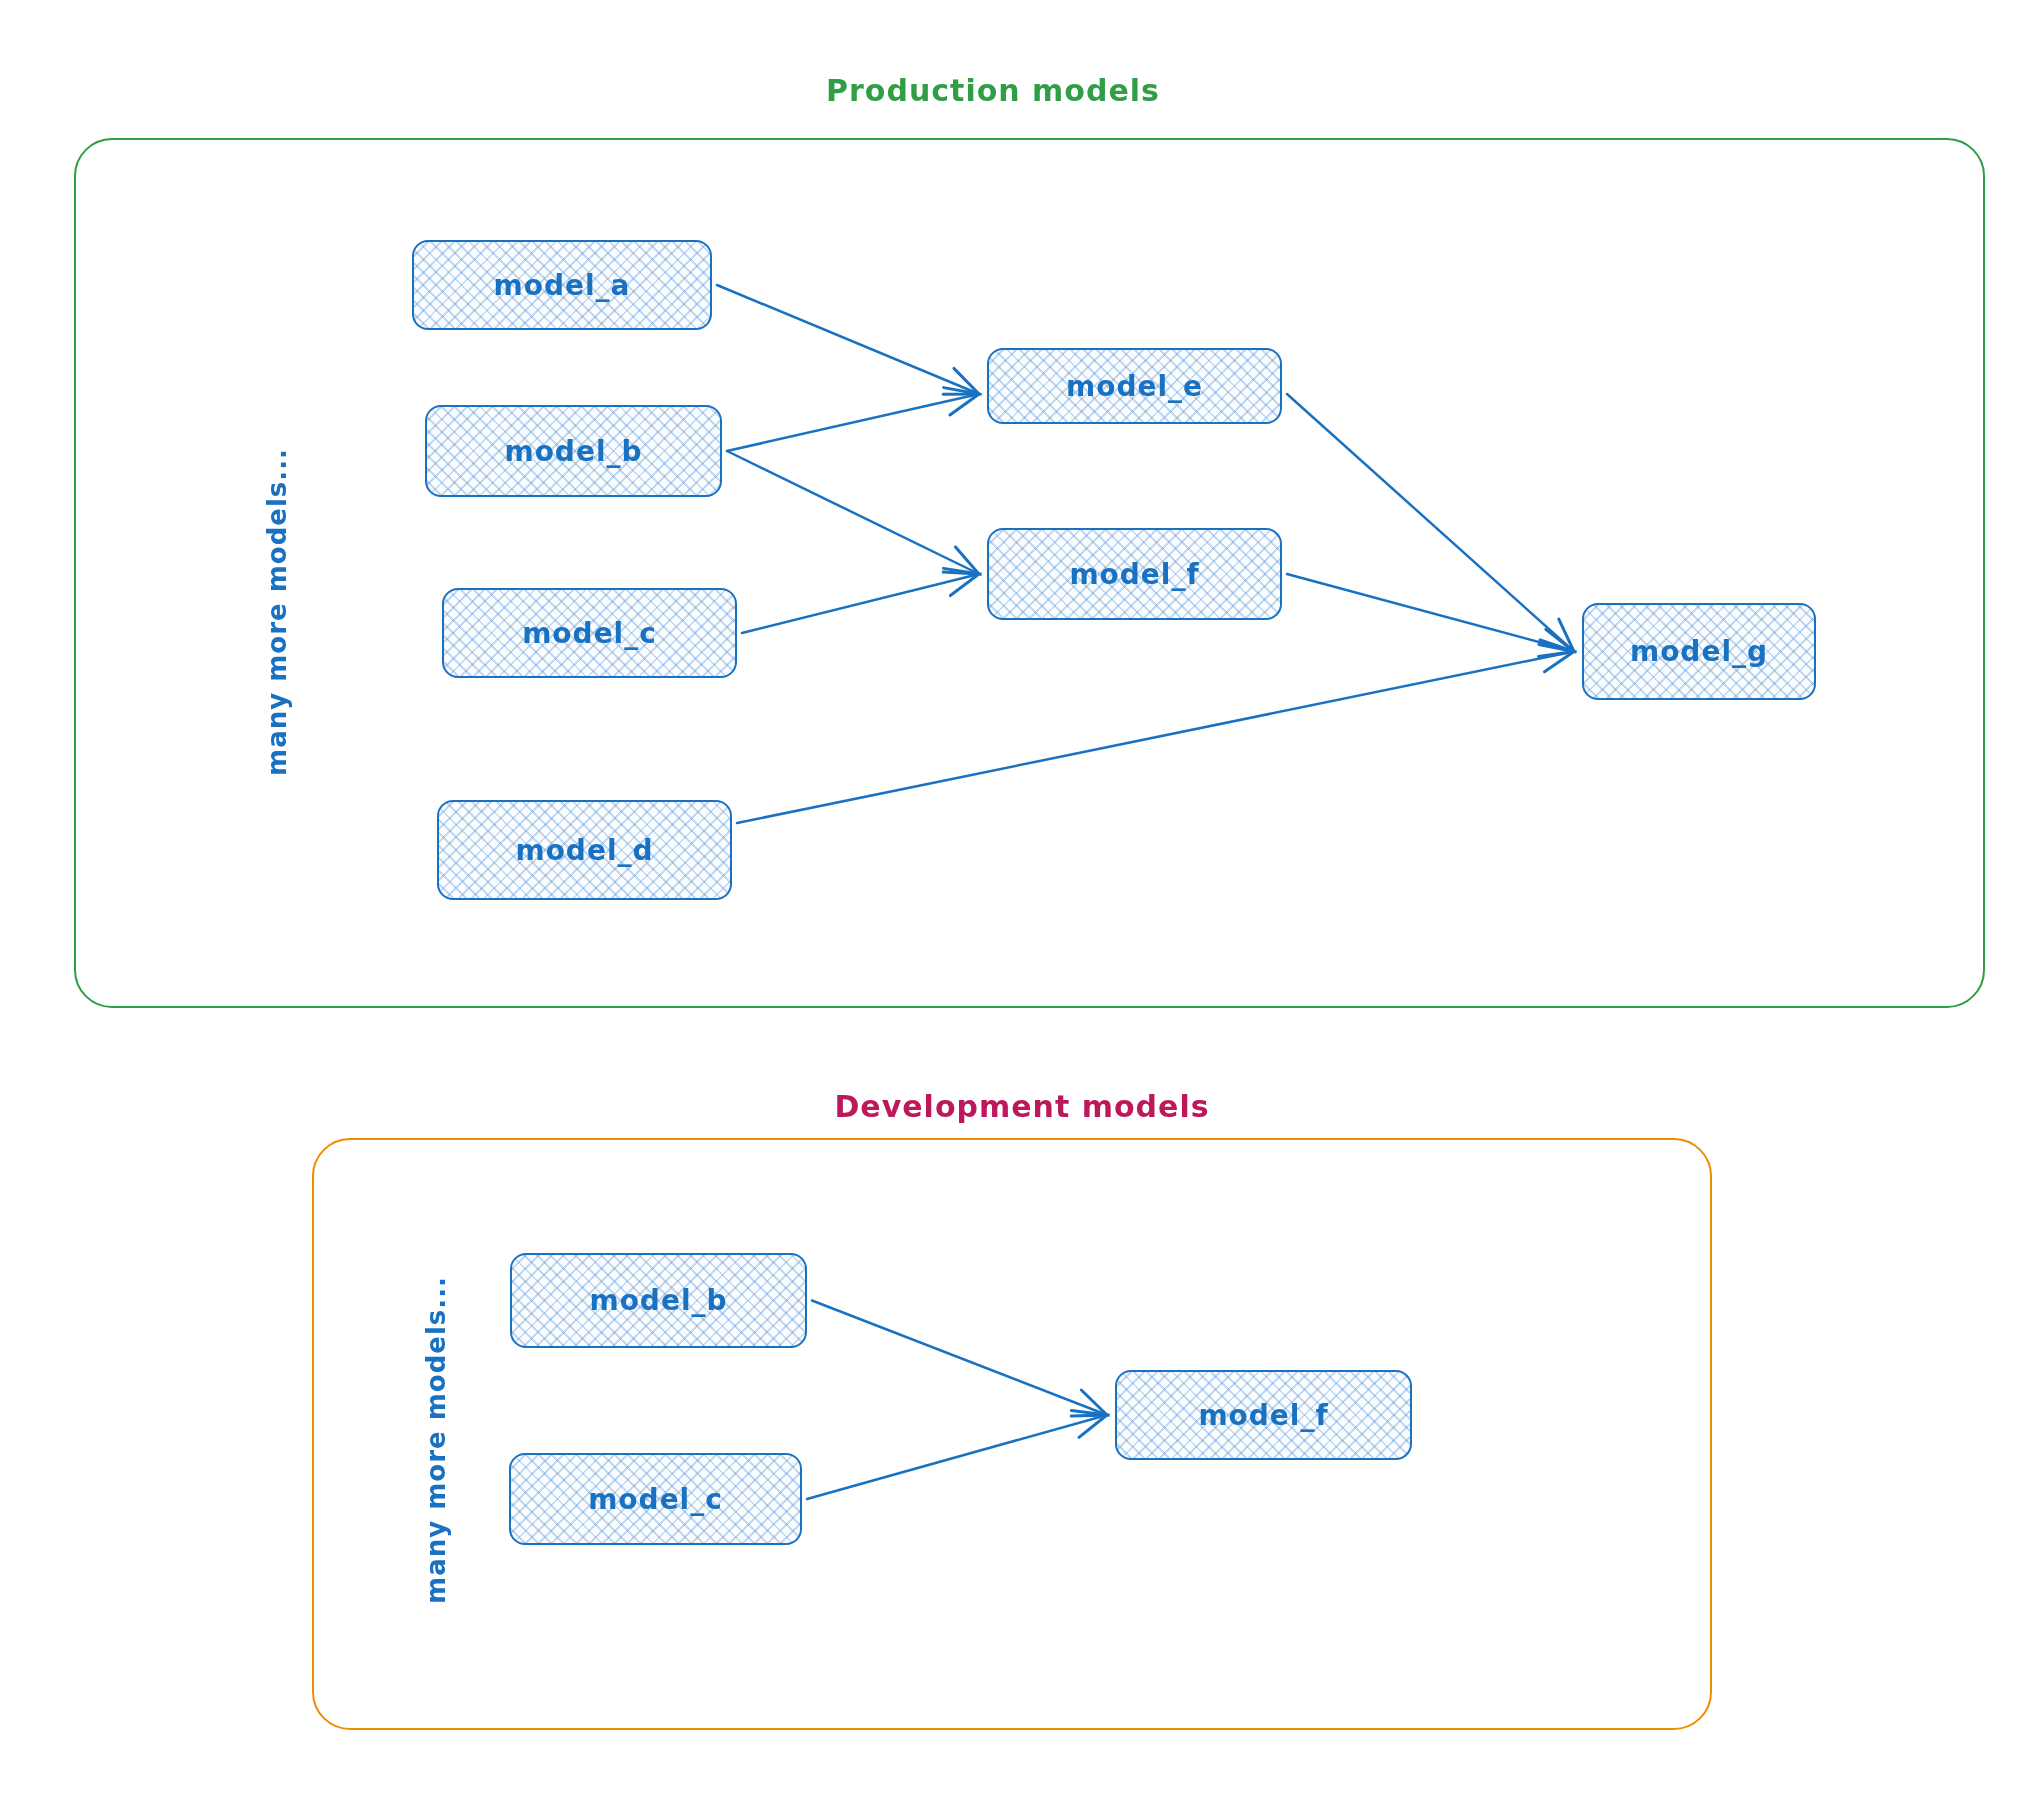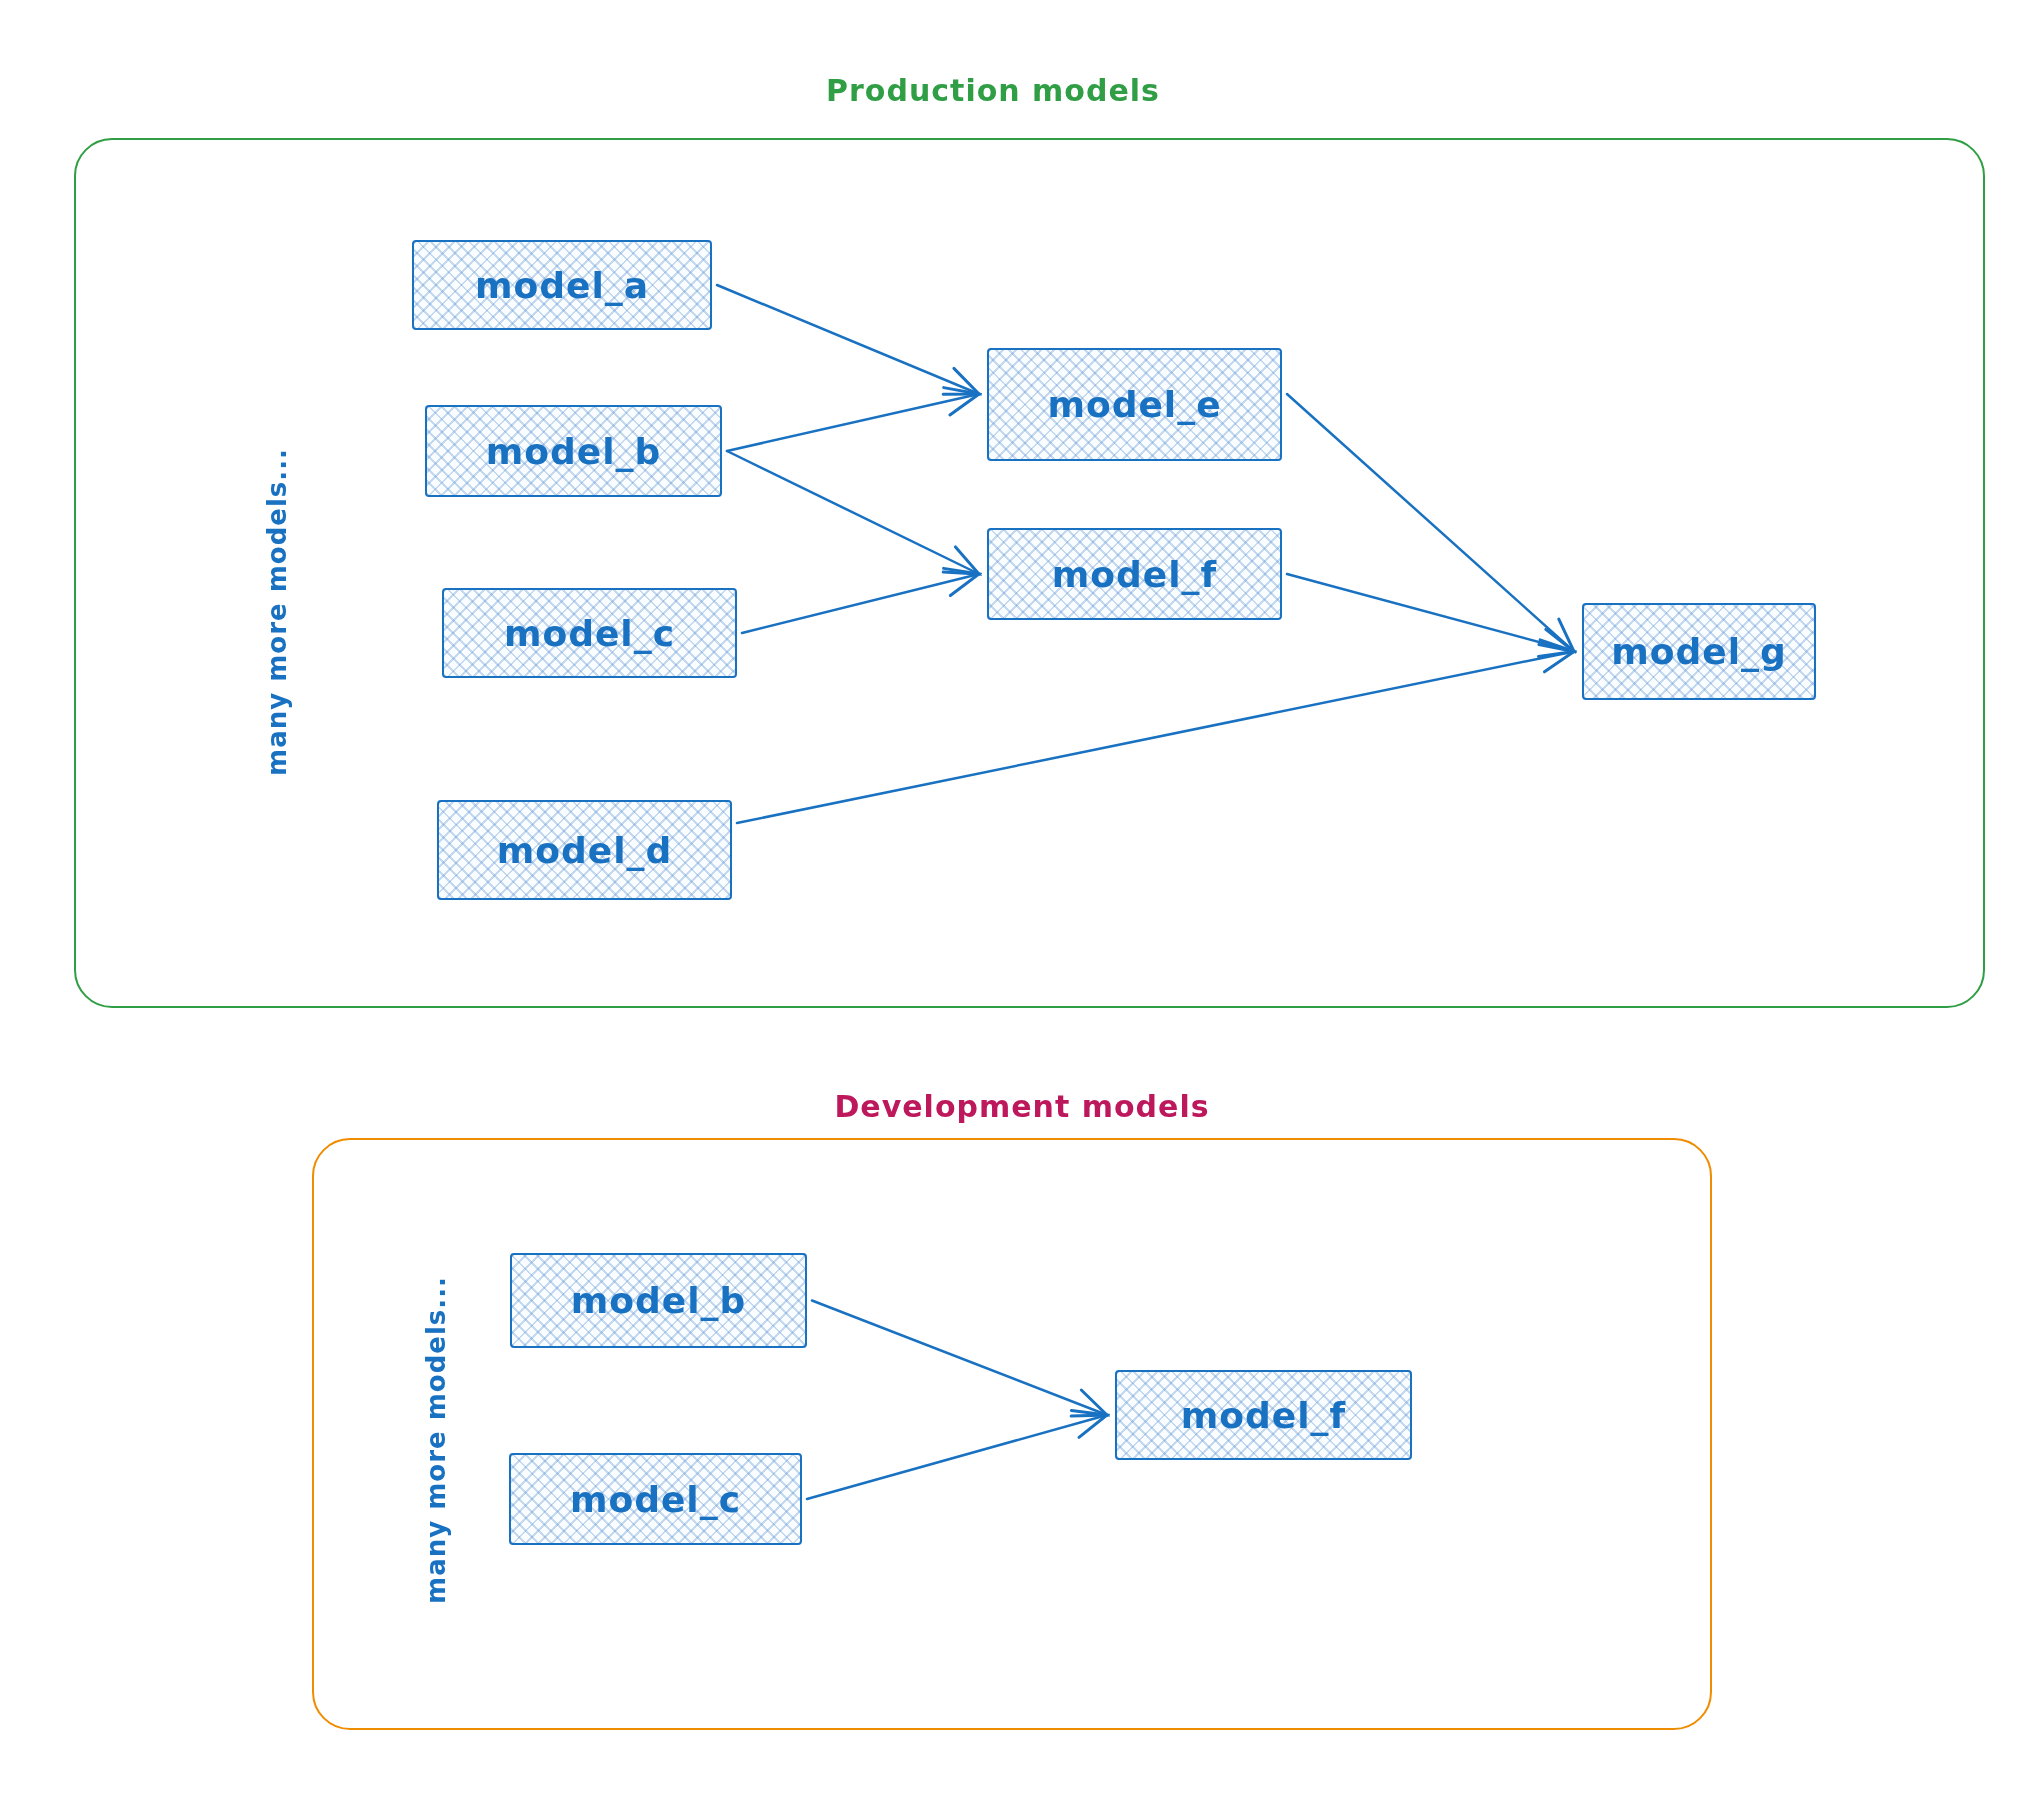--- a/index.html
+++ b/index.html
@@ -50,26 +50,26 @@
     font-weight: 600;
     letter-spacing: 1px;
     white-space: nowrap;
   }
   #production-side-label { left: 240px; top: 612px; }
   #development-side-label { left: 399px; top: 1440px; }
   .node {
     position: absolute;
     box-sizing: border-box;
     border: 2.5px solid #1971c2;
-    border-radius: 4px;
+    border-radius: 16px;
     display: flex;
     align-items: center;
     justify-content: center;
     color: #1971c2;
-    font-size: 36px;
+    font-size: 28px;
     font-weight: 600;
     letter-spacing: 1px;
     background-color: #fafdff;
     background-image:
       repeating-linear-gradient(45deg,  rgba(73,134,205,0.30) 0px, rgba(73,134,205,0.30) 2px, transparent 2px, transparent 9px),
       repeating-linear-gradient(135deg, rgba(73,134,205,0.30) 0px, rgba(73,134,205,0.30) 2px, transparent 2px, transparent 9px);
   }
   #edges-svg {
     position: absolute;
     left: 0; top: 0;
@@ -120,21 +120,21 @@
       </div>
       <div class="node" style="left: 388px; top: 405px; width: 297px; height: 92px;">
         <span>model_b</span>
       </div>
       <div class="node" style="left: 405px; top: 588px; width: 295px; height: 90px;">
         <span>model_c</span>
       </div>
       <div class="node" style="left: 400px; top: 800px; width: 295px; height: 100px;">
         <span>model_d</span>
       </div>
-      <div class="node" style="left: 950px; top: 348px; width: 295px; height: 113px;">
+      <div class="node" style="left: 950px; top: 348px; width: 295px; height: 76px;">
         <span>model_e</span>
       </div>
       <div class="node" style="left: 950px; top: 528px; width: 295px; height: 92px;">
         <span>model_f</span>
       </div>
       <div class="node" style="left: 1545px; top: 603px; width: 234px; height: 97px;">
         <span>model_g</span>
       </div>
       <div class="node" style="left: 473px; top: 1253px; width: 297px; height: 95px;">
         <span>model_b</span>

